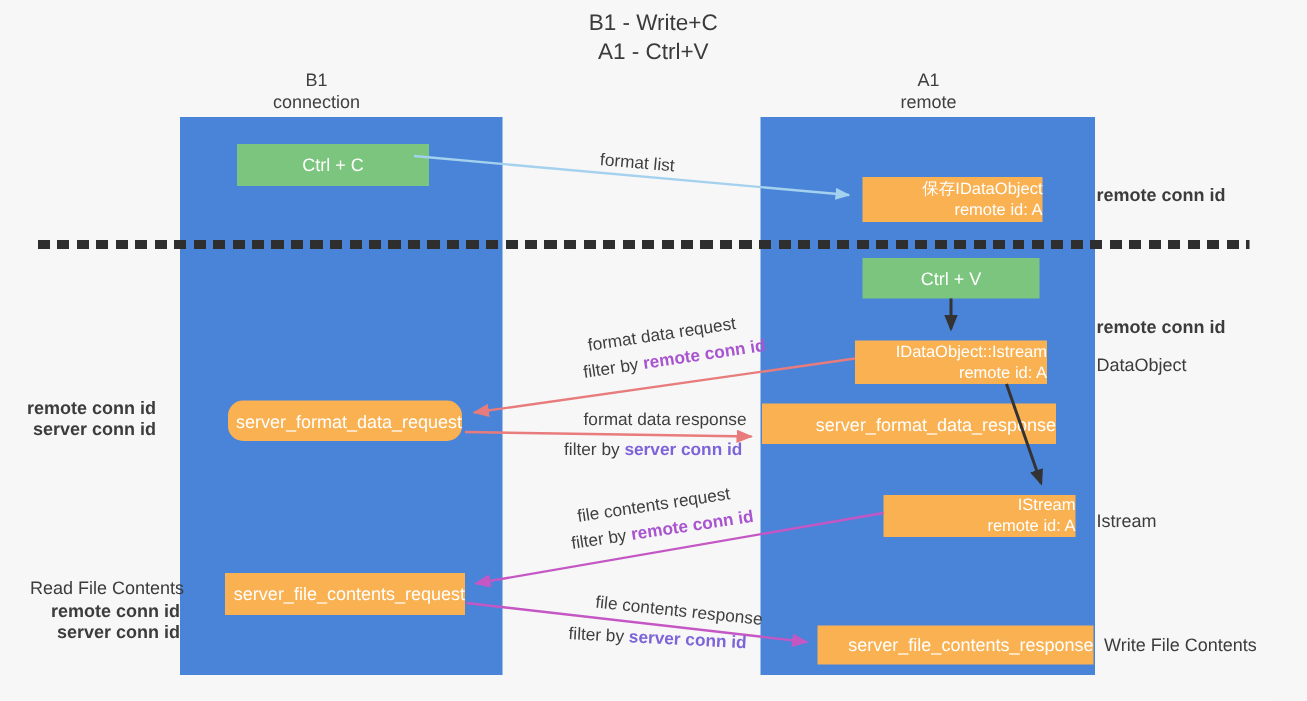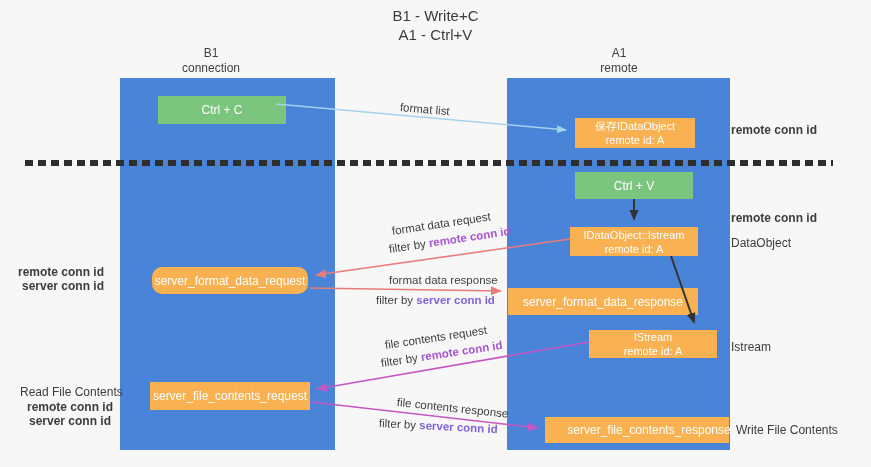--- a/index.html
+++ b/index.html
@@ -40,21 +40,21 @@
     z-index:3;
   }
   .box{
     display:flex;flex-direction:column;
     align-items:center;justify-content:center;
     color:#fff;
     z-index:4;
     text-align:center;
   }
   .box.green{background:#7cc57f;font-size:12px;}
-  .box.orange{background:#f9b152;font-size:12px;}
+  .box.orange{background:#f9b152;font-size:12px;align-items:flex-end;}
   .box .l{line-height:14px;font-size:11px;}
   .flow-label{
     font-size:11.5px;color:#3f3f3f;
     white-space:nowrap;
     z-index:6;
     transform-origin:left center;
   }
   .purple{color:#a855cf;font-weight:bold;}
   .violet{color:#7d64d9;font-weight:bold;}
   .green-t{color:#5fb260;font-weight:bold;}
@@ -131,21 +131,21 @@
 
   <div class="abs box orange" style="left:570px;top:227px;width:128px;height:29px;">
     <span class="l">IDataObject::Istream</span>
     <span class="l">remote id: A</span>
   </div>
 
   <div class="abs box orange" style="left:152px;top:267px;width:156px;height:27px;border-radius:10px;">
     <span>server_format_data_request</span>
   </div>
 
-  <div class="abs box orange" style="left:508px;top:288px;width:190px;height:27px;">
+  <div class="abs box orange" style="left:508px;top:269px;width:168px;height:27px;padding-left:28px;">
     <span>server_format_data_response</span>
   </div>
 
   <div class="abs box orange" style="left:589px;top:330px;width:128px;height:28px;">
     <span class="l">IStream</span>
     <span class="l">remote id: A</span>
   </div>
 
   <div class="abs box orange" style="left:150px;top:382px;width:160px;height:28px;">
     <span>server_file_contents_request</span>
@@ -191,19 +191,19 @@
   <div class="abs side-label purple" style="left:731px;top:211px;font-weight:bold;">remote conn id</div>
   <div class="abs side-label" style="left:731px;top:236px;">DataObject</div>
   <div class="abs side-label" style="left:731px;top:340px;">Istream</div>
   <div class="abs side-label" style="left:736px;top:423px;">Write File Contents</div>
 
   <div class="abs" style="left:8px;top:265px;width:96px;text-align:right;z-index:6;">
     <div class="side-label purple" style="position:static;font-weight:bold;line-height:14px;">remote conn id</div>
     <div class="side-label green-t" style="position:static;font-weight:bold;line-height:14px;">server conn id</div>
   </div>
 
-  <div class="abs" style="left:20px;top:385px;width:100px;text-align:center;z-index:6;">
+  <div class="abs" style="left:20px;top:385px;width:100px;text-align:right;z-index:6;">
     <div class="side-label" style="position:static;line-height:15px;">Read File Contents</div>
     <div class="side-label purple" style="position:static;font-weight:bold;line-height:14px;">remote conn id</div>
     <div class="side-label green-t" style="position:static;font-weight:bold;line-height:14px;">server conn id</div>
   </div>
 
 </div>
 
 </body></html>

